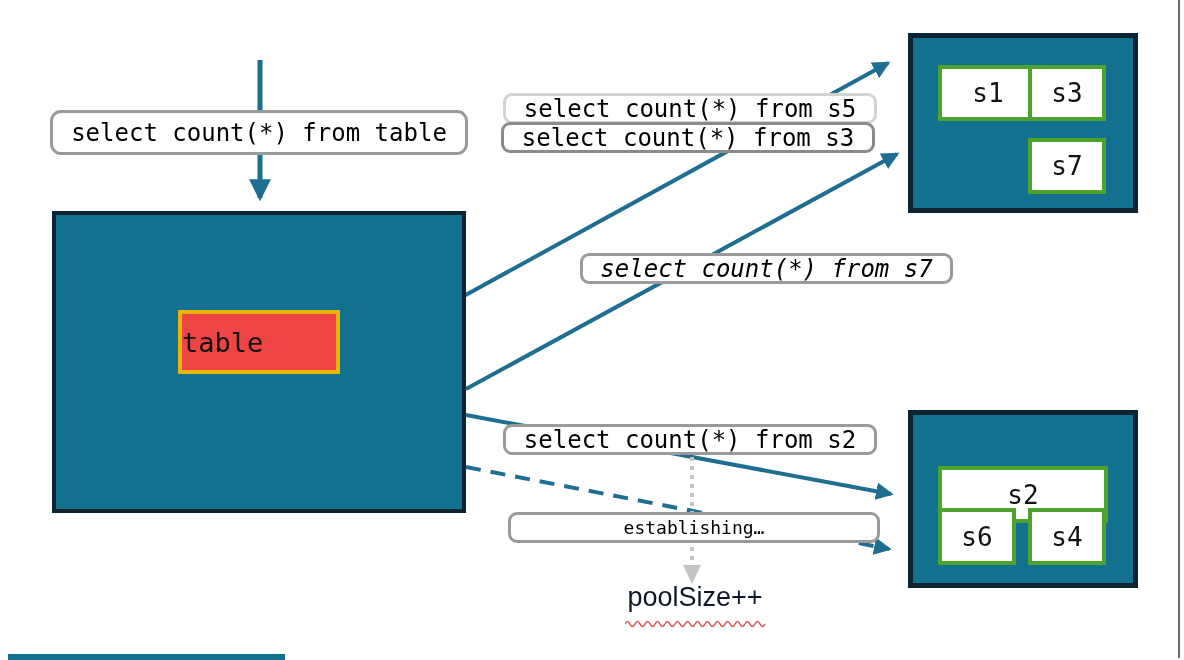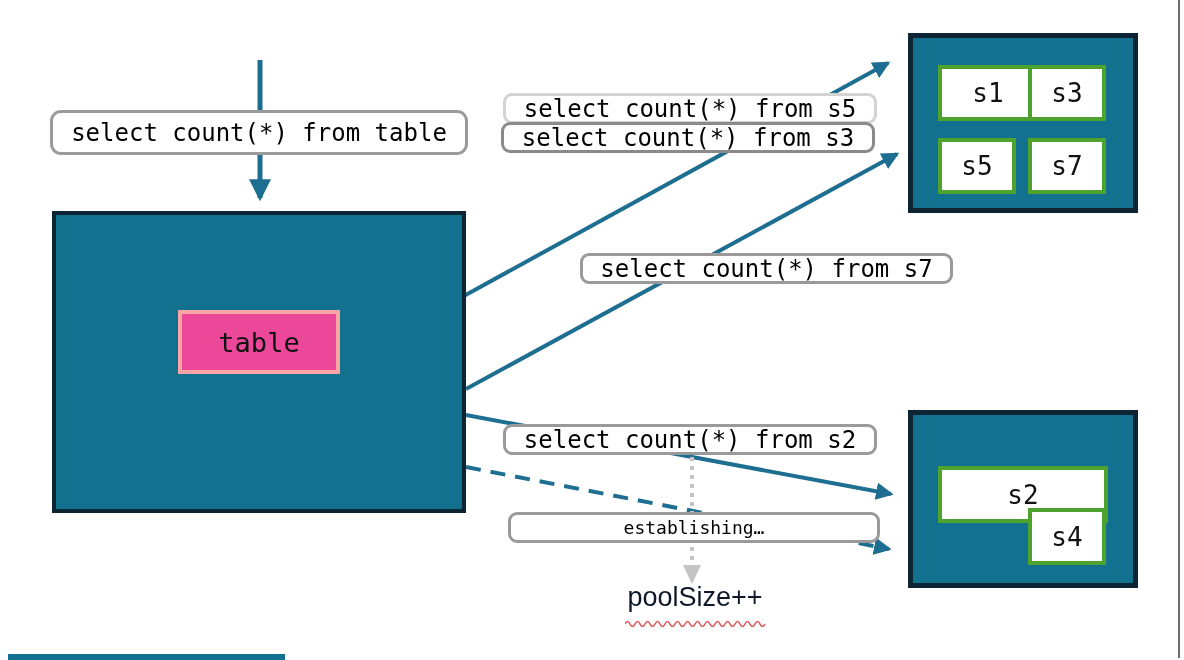--- a/index.html
+++ b/index.html
@@ -21,23 +21,23 @@
     border:5px solid #0D2433;
   }
   
   .shard-cell{
     background:#ffffff;
     border:4px solid #4EA32F;
     display:flex;align-items:center;justify-content:center;
     font-size:26px;color:#111;line-height:1;
   }
   .table-cell{
-    background:#ec4899;
-    border:4px solid #fca5a5;
-    display:flex;align-items:center;justify-content:center;
+    background:#ef4444;
+    border:4px solid #eab308;
+    display:flex;align-items:center;
     font-size:27px;color:#111;line-height:1;
   }
   
   .qlabel{
     background:#ffffff;
     border:3px solid #9A9A9A;
     border-radius:9px;
     display:flex;align-items:center;justify-content:center;
     font-size:24px;color:#000;line-height:1;white-space:nowrap;
   }
@@ -81,50 +81,50 @@
   </div>
 </div>
 
 <div class="abs layer2 pool-box" style="left:908px;top:33px;width:230px;height:180px;">
   <div class="abs shard-cell" style="left:25px;top:27px;width:100px;height:56px;">
     <span>s1</span>
   </div>
   <div class="abs shard-cell" style="left:115px;top:27px;width:78px;height:56px;">
     <span>s3</span>
   </div>
-  <div class="abs shard-cell" style="left:25px;top:100px;width:78px;height:56px;">
-    <span>s5</span>
-  </div>
   <div class="abs shard-cell" style="left:115px;top:100px;width:78px;height:56px;">
     <span>s7</span>
   </div>
 </div>
 
 <div class="abs layer2 pool-box" style="left:908px;top:410px;width:230px;height:178px;">
   <div class="abs shard-cell" style="left:25px;top:18px;width:170px;height:57px;margin-top:33px;">
     <span>s2</span>
+  </div>
+  <div class="abs shard-cell" style="left:25px;top:93px;width:78px;height:57px;">
+    <span>s6</span>
   </div>
   <div class="abs shard-cell" style="left:115px;top:93px;width:78px;height:57px;">
     <span>s4</span>
   </div>
 </div>
 
 <div class="abs layer2 qlabel" style="left:50px;top:110px;width:418px;height:45px;border-radius:11px;align-items:center;">
   <span>select count(*) from table</span>
 </div>
 
 <div class="abs layer2 qlabel light" style="left:503px;top:93px;width:374px;height:31px;align-items:flex-end;">
   <span>select count(*) from s5</span>
 </div>
 
 <div class="abs layer2 qlabel dark" style="left:501px;top:122px;width:374px;height:31px;">
   <span>select count(*) from s3</span>
 </div>
 
-<div class="abs layer2 qlabel" style="left:580px;top:253px;width:373px;height:31px;">
+<div class="abs layer2 qlabel" style="left:580px;top:253px;width:373px;height:31px;font-style:italic;">
   <span>select count(*) from s7</span>
 </div>
 
 <div class="abs layer2 qlabel" style="left:503px;top:424px;width:374px;height:31px;">
   <span>select count(*) from s2</span>
 </div>
 
 <div class="abs layer2 qlabel small" style="left:508px;top:512px;width:372px;height:31px;">
   <span>establishing…</span>
 </div>

